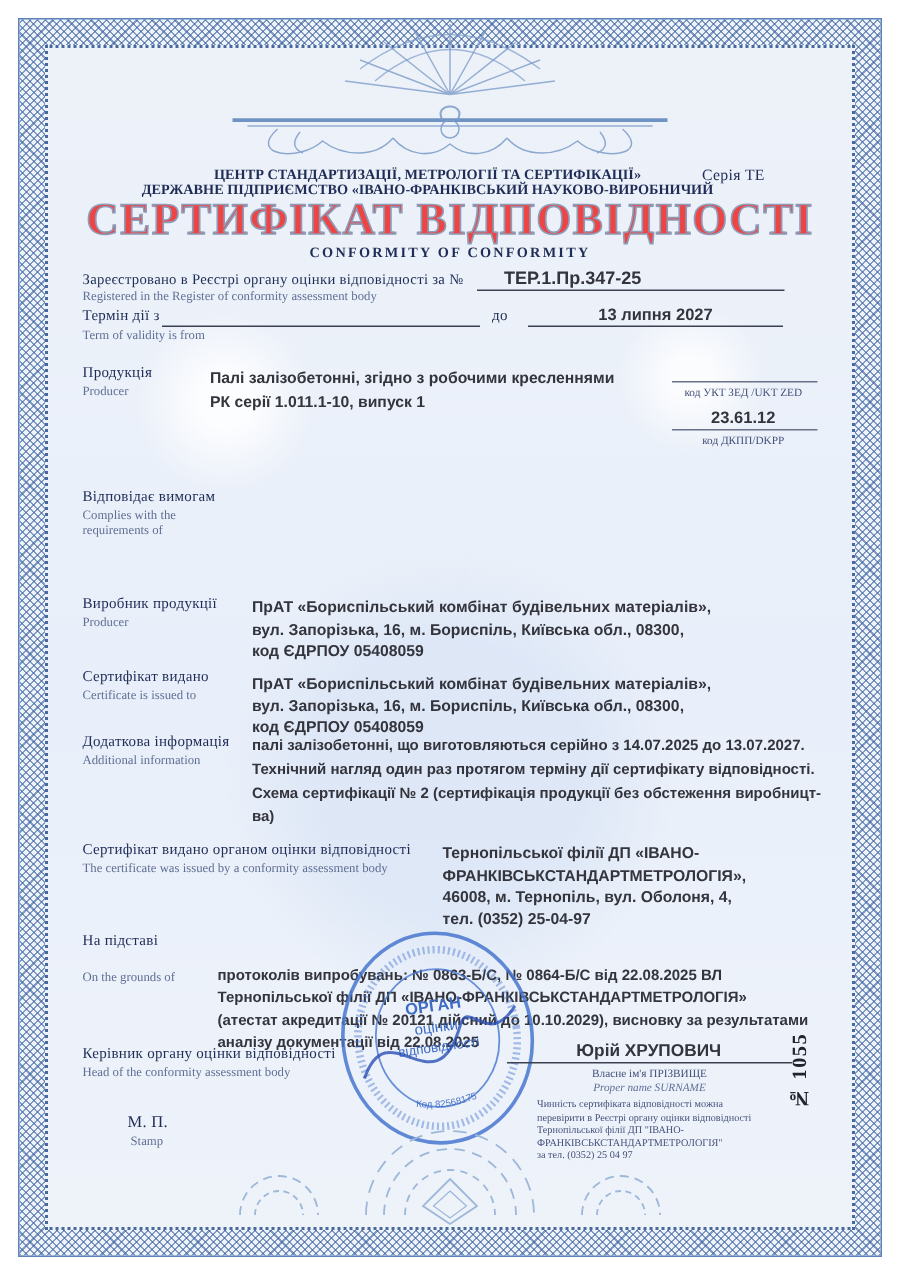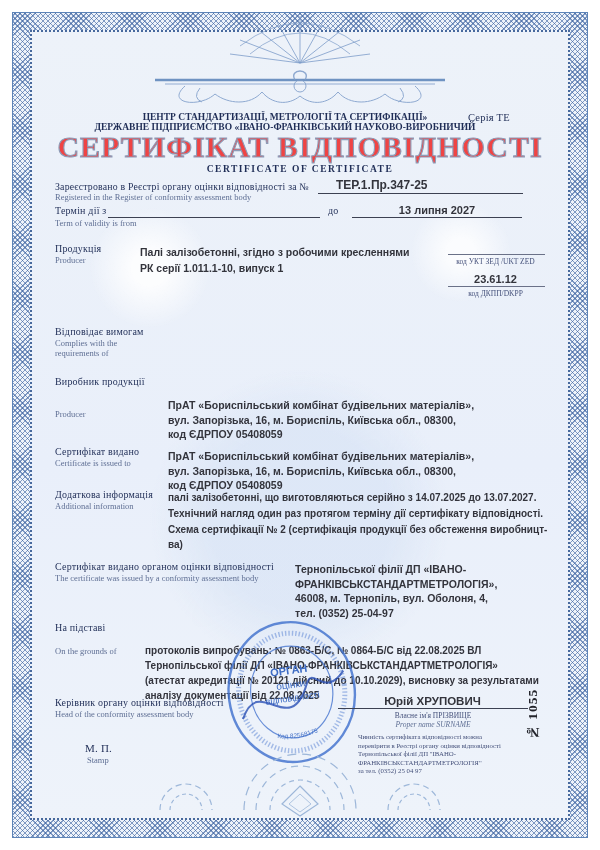--- a/index.html
+++ b/index.html
@@ -62,21 +62,21 @@
         <path d="M110 80 q-8 10 2 14 M310 80 q8 10 -2 14"></path>
       </g>
     </g>
   </svg>
 
   <div class="abs hdr" style="left:60px;top:101px;width:450px;margin-top:21px;">ДЕРЖАВНЕ ПІДПРИЄМСТВО «ІВАНО-ФРАНКІВСЬКИЙ НАУКОВО-ВИРОБНИЧИЙ</div>
   <div class="abs hdr" style="left:60px;top:112px;width:450px;">ЦЕНТР СТАНДАРТИЗАЦІЇ, МЕТРОЛОГІЇ ТА СЕРТИФІКАЦІЇ»</div>
   <div class="abs lbl" style="left:468px;top:112px;font-size:10.5px;">Серія ТЕ</div>
 
   <div class="abs title" style="left:55px;top:130px;width:490px;">СЕРТИФІКАТ ВІДПОВІДНОСТІ</div>
-  <div class="abs subtitle" style="left:55px;top:164px;width:490px;">CERTIFICATE OF CERTIFICATE</div>
+  <div class="abs subtitle" style="left:55px;top:164px;width:490px;">CONFORMITY OF CONFORMITY</div>
 
   <div class="abs lbl" style="left:55px;top:181px;font-size:9.8px;">Зареєстровано в Реєстрі органу оцінки відповідності за №</div>
   <div class="abs val" style="left:322px;top:178px;width:200px;font-size:12px;padding-left:14px;">ТЕР.1.Пр.347-25</div>
   <div class="abs rule" style="left:318px;top:193px;width:205px;"></div>
   <div class="abs lbl-en" style="left:55px;top:192px;">Registered in the Register of conformity assessment body</div>
 
   <div class="abs lbl" style="left:55px;top:205px;">Термін дії з</div>
   <div class="abs rule" style="left:108px;top:217px;width:212px;"></div>
   <div class="abs lbl" style="left:328px;top:205px;">до</div>
   <div class="abs val" style="left:352px;top:203px;width:170px;text-align:center;font-size:11px;">13 липня 2027</div>
@@ -91,21 +91,21 @@
   <div class="abs rule" style="left:448px;top:254px;width:97px;border-top-color:#6a7188;"></div>
   <div class="abs code-lbl" style="left:438px;top:257px;width:115px;">код УКТ ЗЕД /UKT ZED</div>
   <div class="abs val" style="left:438px;top:272px;width:115px;text-align:center;font-size:11px;">23.61.12</div>
   <div class="abs rule" style="left:448px;top:286px;width:97px;border-top-color:#6a7188;"></div>
   <div class="abs code-lbl" style="left:438px;top:289px;width:115px;">код ДКПП/DKPP</div>
 
   <div class="abs lbl" style="left:55px;top:326px;">Відповідає вимогам</div>
   <div class="abs lbl-en" style="left:55px;top:338px;">Complies with the
 requirements of</div>
 
-  <div class="abs lbl" style="left:55px;top:376px;">Виробник продукції</div>
+  <div class="abs lbl" style="left:55px;top:397px;">Виробник продукції</div>
   <div class="abs lbl-en" style="left:55px;top:409px;">Producer</div>
   <div class="abs val" style="left:168px;top:398px;width:370px;">ПрАТ «Бориспільський комбінат будівельних матеріалів»,
 вул. Запорізька, 16, м. Бориспіль, Київська обл., 08300,
 код ЄДРПОУ 05408059</div>
 
   <div class="abs lbl" style="left:55px;top:446px;">Сертифікат видано</div>
   <div class="abs lbl-en" style="left:55px;top:458px;">Certificate is issued to</div>
   <div class="abs val" style="left:168px;top:449px;width:370px;">ПрАТ «Бориспільський комбінат будівельних матеріалів»,
 вул. Запорізька, 16, м. Бориспіль, Київська обл., 08300,
 код ЄДРПОУ 05408059</div>

